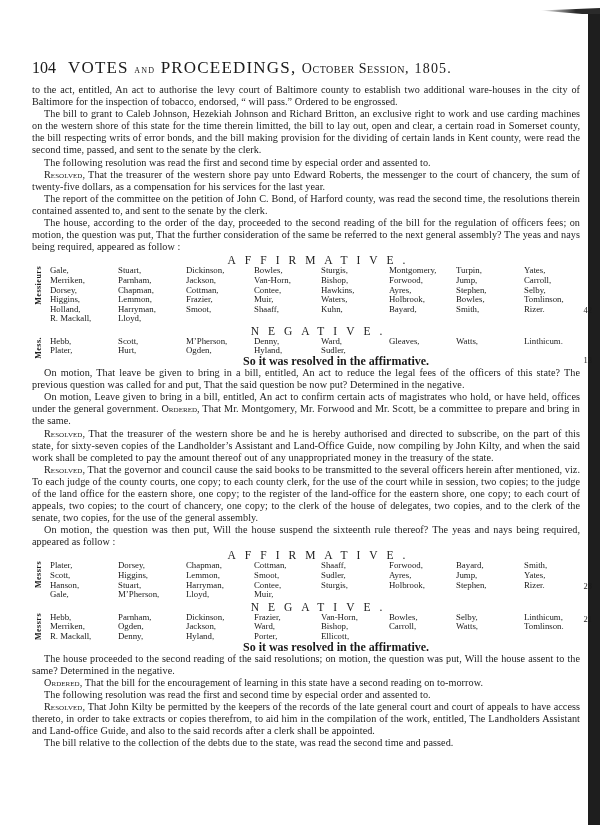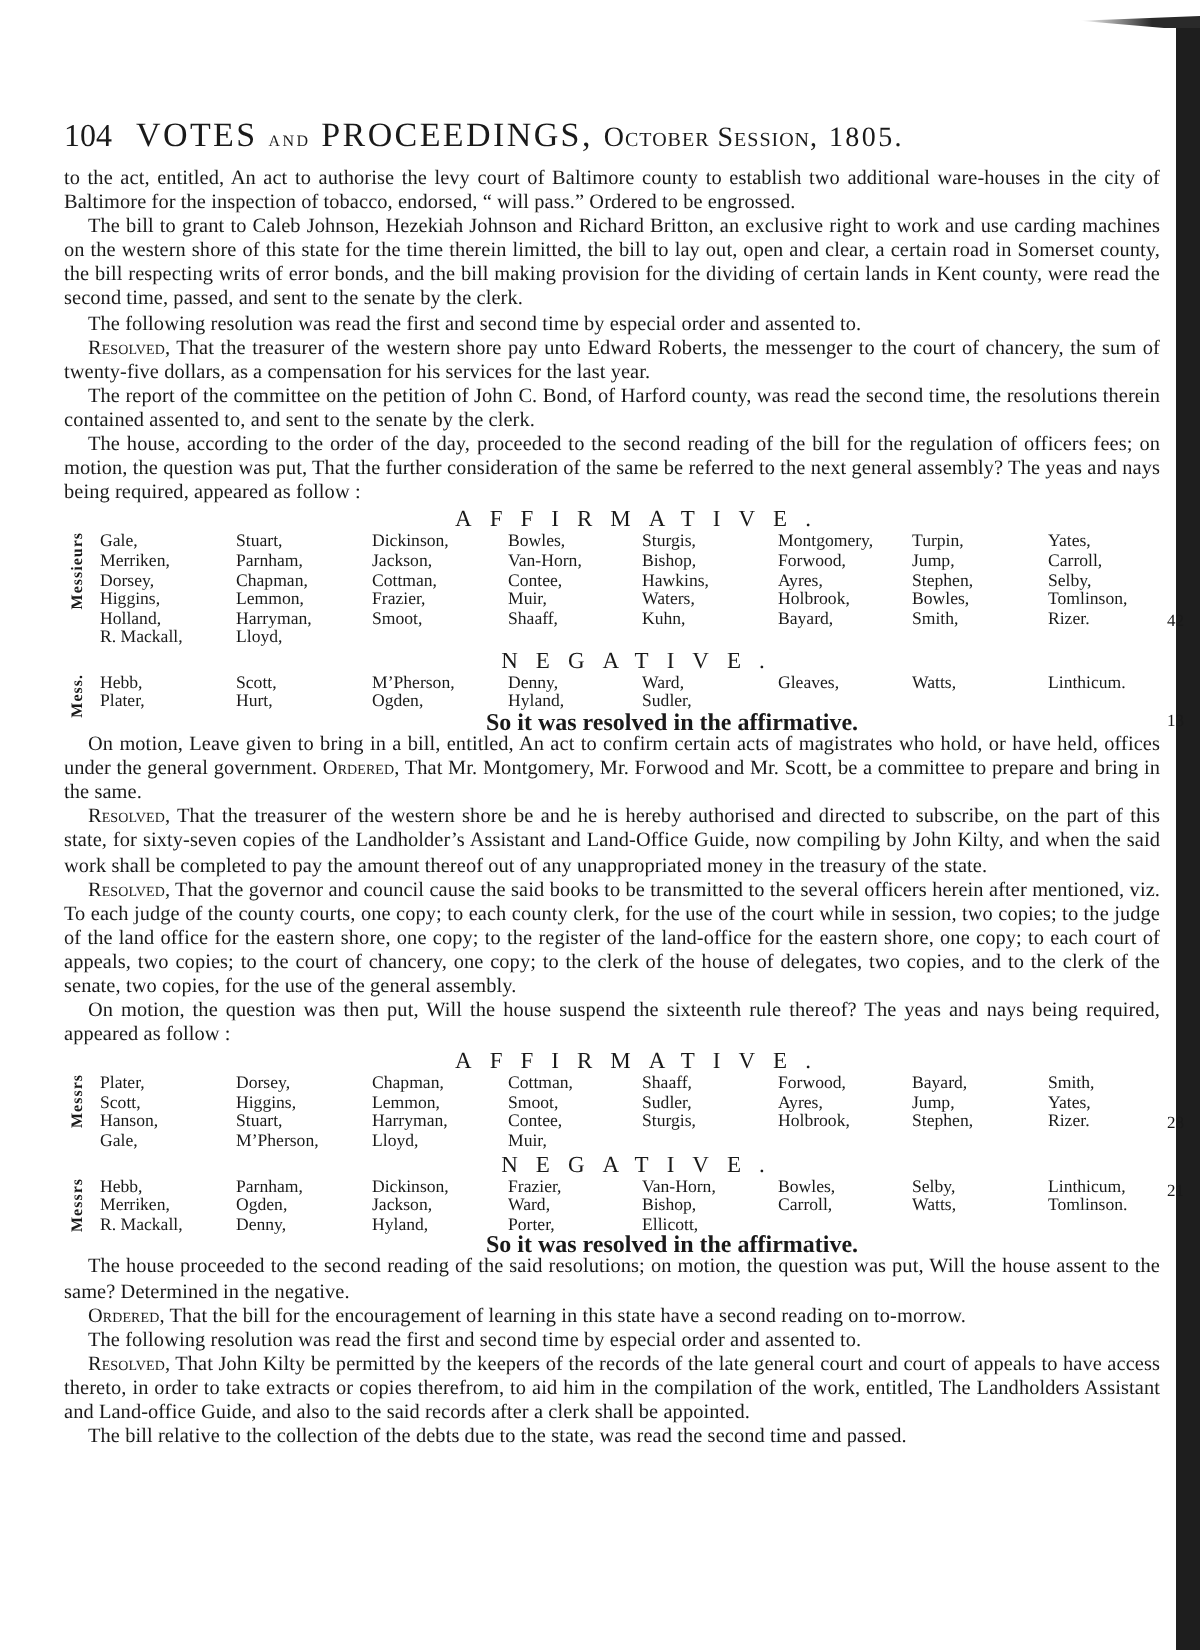--- a/index.html
+++ b/index.html
@@ -170,20 +170,21 @@
           <div class="vote-col">
             <div>Linthicum.</div>
           </div>
         </div>
         <div class="tally" style="top: 0px; margin-top: 18px;">13</div>
       </div>
       <div class="resolved-line">So it was resolved in the affirmative.</div>
     </div>
 
   <div id="mid">
+      <p><span>On motion, That leave be given to bring in a bill, entitled, An act to reduce the legal fees of the officers of this state? The previous question was called for and put, That the said question be now put? Determined in the negative.</span></p>
       <p><span>On motion, Leave given to bring in a bill, entitled, An act to confirm certain acts of magistrates who hold, or have held, offices under the general government. </span><span class="sc">Ordered,</span><span> That Mr. Montgomery, Mr. Forwood and Mr. Scott, be a committee to prepare and bring in the same.</span></p>
       <p><span class="sc">Resolved,</span><span> That the treasurer of the western shore be and he is hereby authorised and directed to subscribe, on the part of this state, for sixty-seven copies of the Landholder’s Assistant and Land-Office Guide, now compiling by John Kilty, and when the said work shall be completed to pay the amount thereof out of any unappropriated money in the treasury of the state.</span></p>
       <p><span class="sc">Resolved,</span><span> That the governor and council cause the said books to be transmitted to the several officers herein after mentioned, viz. To each judge of the county courts, one copy; to each county clerk, for the use of the court while in session, two copies; to the judge of the land office for the eastern shore, one copy; to the register of the land-office for the eastern shore, one copy; to each court of appeals, two copies; to the court of chancery, one copy; to the clerk of the house of delegates, two copies, and to the clerk of the senate, two copies, for the use of the general assembly.</span></p>
       <p><span>On motion, the question was then put, Will the house suspend the sixteenth rule thereof? The yeas and nays being required, appeared as follow :</span></p>
     </div>
 
   <div id="vote2">
       <div class="vote-head">AFFIRMATIVE.</div>
       <div class="vote-block">
         <div class="side-label">Messrs</div>

